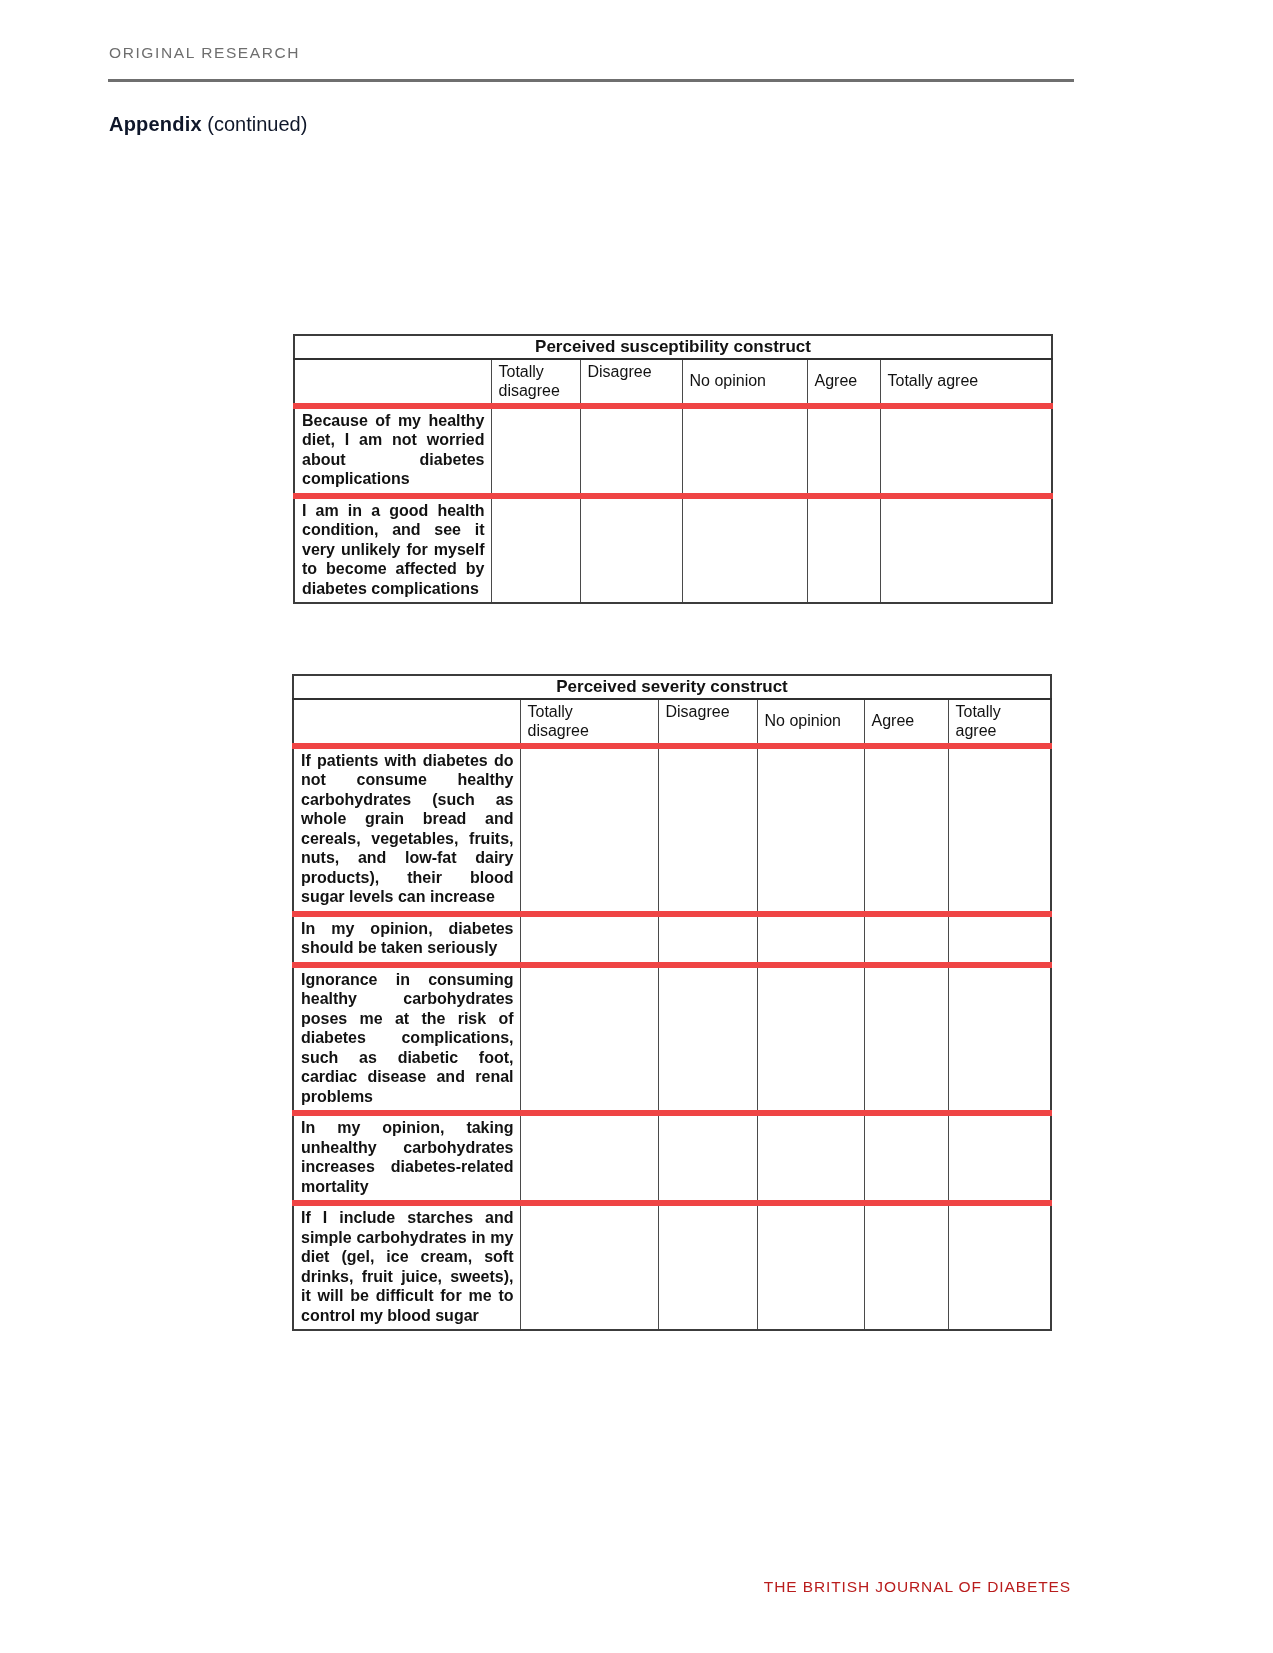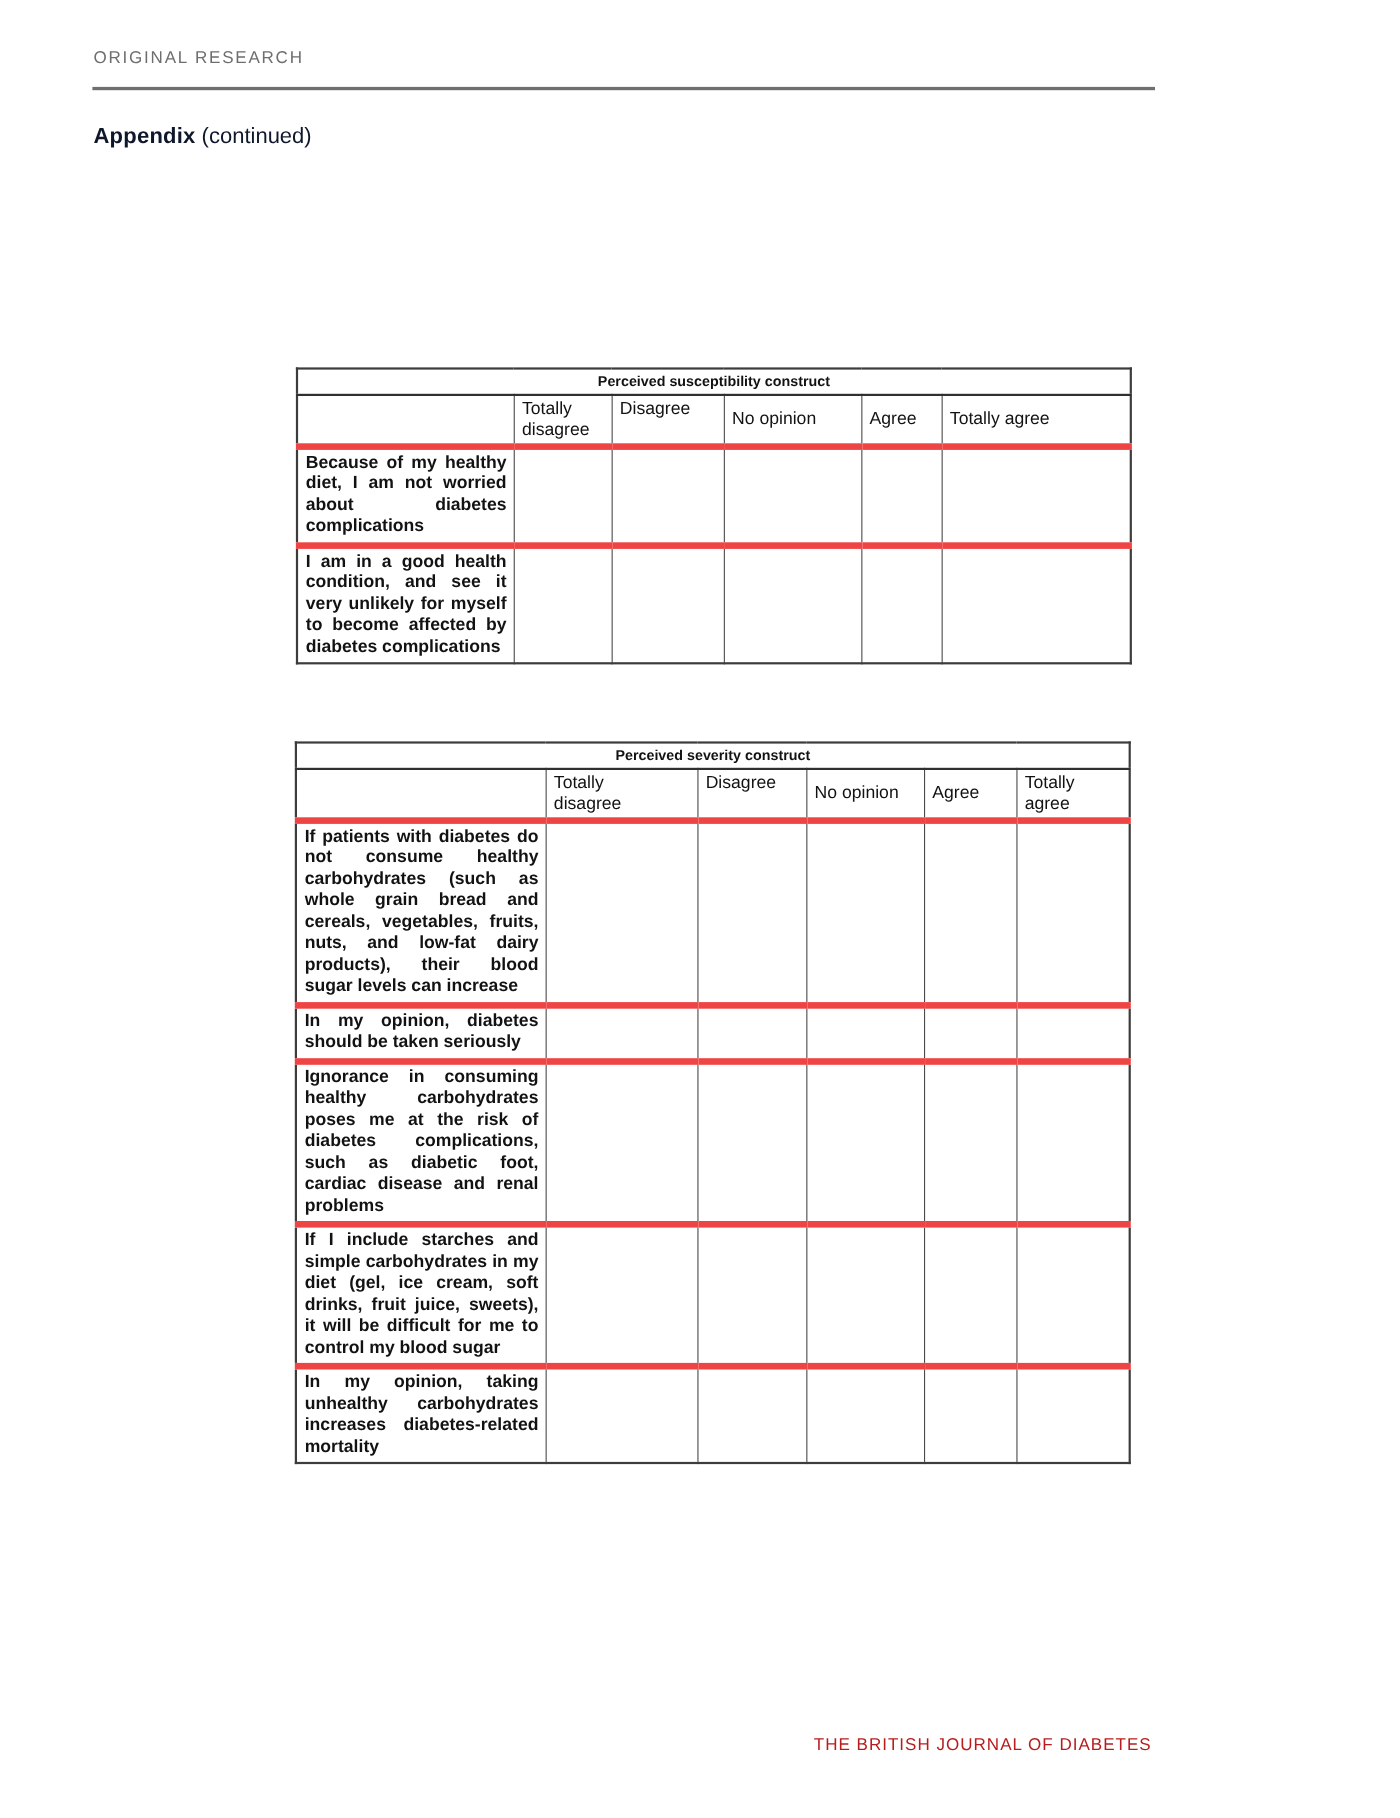--- a/index.html
+++ b/index.html
@@ -4,20 +4,21 @@
 <style>
   * { margin: 0; padding: 0; box-sizing: border-box; }
   html, body { background: #ffffff; }
   .page {
     position: relative;
     width: 1135px;
     height: 1653px;
     background: #ffffff;
     font-family: "Liberation Sans", sans-serif;
     overflow: hidden;
+    margin-left: 24px;
   }
 
   
   .hdr {
     position: absolute;
     left: 85px; right: 85px; top: 44px;
     display: flex;
     justify-content: space-between;
     align-items: baseline;
     color: #6e6e6e;
@@ -66,21 +67,21 @@
   table.qt td {
     border-left: 1.5px solid #4a4a4a;
     border-right: 1.5px solid #4a4a4a;
     vertical-align: top;
     padding: 1px 5px 2px 6px;
     line-height: 19.5px;
   }
   table.qt tr.title-row td {
     text-align: center;
     font-weight: bold;
-    font-size: 13px;
+    font-size: 17px;
     vertical-align: middle;
     height: 23px;
     padding: 1px 4px;
     border-bottom: 2px solid #303030;
   }
   table.qt tr.hdr-row td {
     height: 44px;
     white-space: pre-line;
     padding: 2px 4px 2px 7px;
     border-bottom: 1.5px solid #6a6a6a;
@@ -196,29 +197,29 @@
     </tr>
     <tr class="body-row">
       <td class="stem">Ignorance in consuming healthy carbohydrates poses me at the risk of diabetes complications, such as diabetic foot, cardiac disease and renal problems</td>
       <td></td>
       <td></td>
       <td></td>
       <td></td>
       <td></td>
     </tr>
     <tr class="body-row">
+      <td class="stem">In my opinion, taking unhealthy carbohydrates increases diabetes-related mortality</td>
+      <td></td>
+      <td></td>
+      <td></td>
+      <td></td>
+      <td></td>
+    </tr>
+    <tr class="body-row">
       <td class="stem">If I include starches and simple carbohydrates in my diet (gel, ice cream, soft drinks, fruit juice, sweets), it will be difficult for me to control my blood sugar</td>
-      <td></td>
-      <td></td>
-      <td></td>
-      <td></td>
-      <td></td>
-    </tr>
-    <tr class="body-row">
-      <td class="stem">In my opinion, taking unhealthy carbohydrates increases diabetes-related mortality</td>
       <td></td>
       <td></td>
       <td></td>
       <td></td>
       <td></td>
     </tr>
   </tbody>
     </table>
 
   <div class="footer">THE BRITISH JOURNAL OF DIABETES</div>

